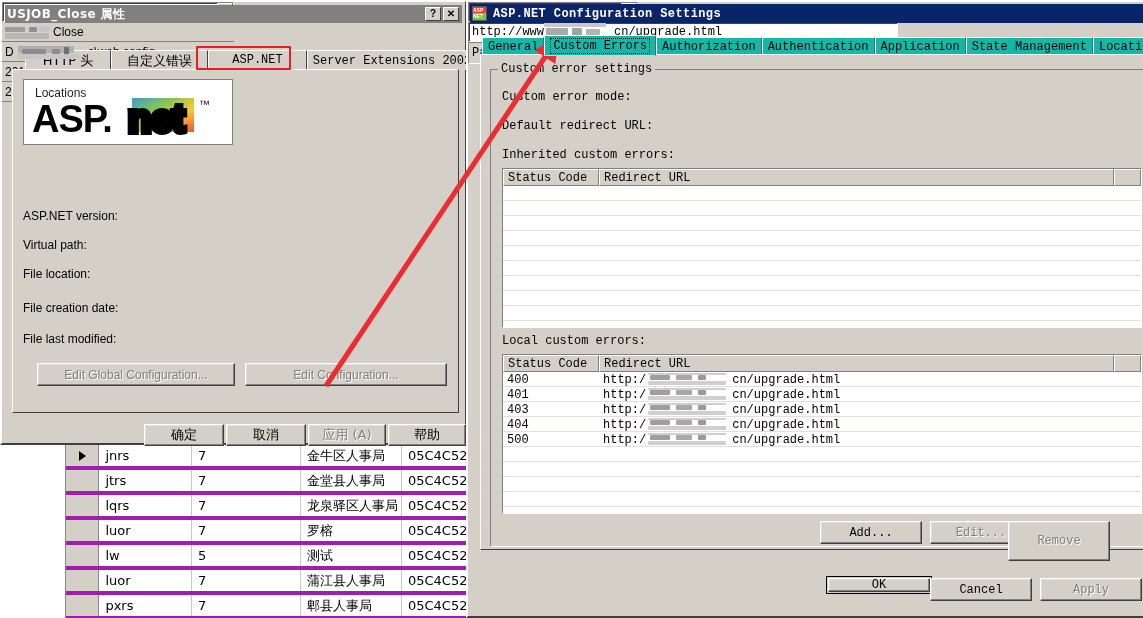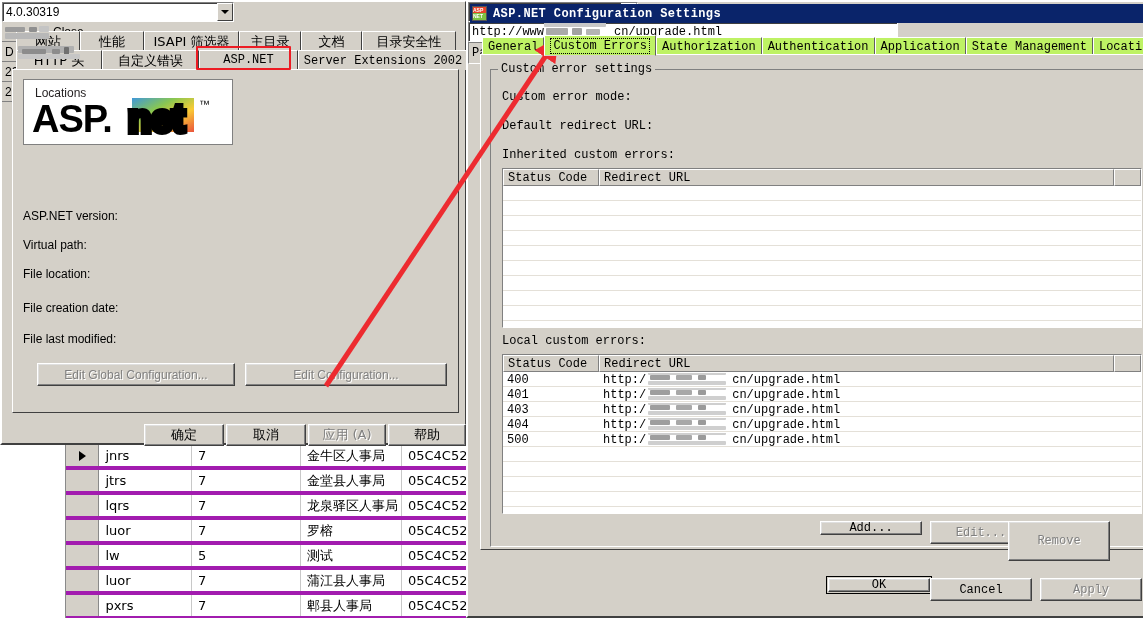--- a/index.html
+++ b/index.html
@@ -100,21 +100,21 @@
   .tab.mono{font-family:"Liberation Mono","DejaVu Sans Mono",monospace;font-size:12px;}
   .tab.sel{border-bottom:1px solid #d4d0c8;}
   .tabpage{
     position:absolute;background:#d4d0c8;box-sizing:border-box;
     border-top:1px solid #ffffff;border-left:1px solid #ffffff;
     border-right:1px solid #404040;border-bottom:1px solid #404040;
   }
 
   
   .rtab{
-    background:#bef264;box-sizing:border-box;
+    background:#14b8a6;box-sizing:border-box;
     border-top:1px solid #ffffff;border-left:1px solid #ffffff;
     border-right:1px solid #606060;border-bottom:1px solid #808080;
     font-family:"Liberation Mono","DejaVu Sans Mono",monospace;
     font-size:12px;display:flex;align-items:center;justify-content:center;
     padding:0 5px;white-space:nowrap;height:19px;
   }
   .rtab.sel{
     border-bottom:1px solid #d4d0c8;height:21px;margin-top:-1px;
     position:relative;z-index:3;
   }
@@ -239,32 +239,31 @@
         <div class="bg-cell" style="width: 120px;">郫县人事局</div>
         <div class="bg-cell" style="width: 100px;">05C4C52389</div>
       </div>
     </div>
 </div>
 <div class="abs" style="left:0;top:445px;width:65px;height:173px;background:#fff;"></div>
 <div class="abs" style="left:485px;top:445px;width:6px;height:173px;background:#d4d0c8;border-left:1px solid #8a8a8a;"></div>
 
 <div class="win" style="left:0px;top:0px;width:467px;height:445px;">
 
-
-  <div class="tabstrip" style="left:14px;top:29px;height:20px;">
-    <div class="tab" style="width:64px;">网站</div>
-    <div class="tab" style="width:64px;">性能</div>
-    <div class="tab" style="width:95px;">ISAPI 筛选器</div>
-    <div class="tab" style="width:62px;">主目录</div>
-    <div class="tab" style="width:61px;">文档</div>
-    <div class="tab" style="width:94px;">目录安全性</div>
-  </div>
+  <div class="titlebar inactive">
+    <span class="title-text cjk">USJOB_Close 属性</span>
+    <span class="tb-btns">
+      <span class="tb-btn">?</span>
+      <span class="tb-btn">✕</span>
+    </span>
+  </div>
+
 
   <div class="tabstrip" style="left:14px;top:48px;height:20px;">
-    <div class="tab" style="width:86px;">HTTP 头</div>
+    <div class="tab" style="width:86px;margin-left:9px;">HTTP 头</div>
     <div class="tab" style="width:97px;">自定义错误</div>
     <div class="tab sel mono" style="width:99px;">ASP.NET</div>
     <div class="tab mono" style="width:170px;font-size:12px;">Server Extensions 2002</div>
   </div>
 
   <div class="tabpage" style="left:10px;top:67px;width:447px;height:344px;"></div>
 
   <div class="abs" style="left:21px;top:77px;width:210px;height:66px;background:#fff;
               border:1px solid #808080;box-sizing:border-box;overflow:hidden;">
     <div class="abs" style="left:11px;top:6px;font-size:12px;font-family:'Liberation Sans',sans-serif;color:#231f20;">Locations</div>
@@ -420,21 +419,21 @@
             <div class="lv-td" style="width: 515px;"><span>http:/</span><span class="blur" style="width:86px;height:12px;"><i style="left:4px;top:2px;width:20px;height:5px;background:#9e9e9e;"></i><i style="left:30px;top:2px;width:16px;height:5px;background:#a8a8a8;"></i><i style="left:52px;top:2px;width:8px;height:5px;background:#9a9a9a;"></i><i style="left:2px;top:-2px;width:78px;height:4px;background:#cfcfcf;"></i><i style="left:2px;top:8px;width:78px;height:4px;background:#cfcfcf;"></i></span><span>cn/upgrade.html</span></div>
           </div>
           <div class="lv-row">
             <div class="lv-td" style="width: 96px;">500</div>
             <div class="lv-td" style="width: 515px;"><span>http:/</span><span class="blur" style="width:86px;height:12px;"><i style="left:4px;top:2px;width:20px;height:5px;background:#9e9e9e;"></i><i style="left:30px;top:2px;width:16px;height:5px;background:#a8a8a8;"></i><i style="left:52px;top:2px;width:8px;height:5px;background:#9a9a9a;"></i><i style="left:2px;top:-2px;width:78px;height:4px;background:#cfcfcf;"></i><i style="left:2px;top:8px;width:78px;height:4px;background:#cfcfcf;"></i></span><span>cn/upgrade.html</span></div>
           </div>
         </div>
     </div>
   </div>
 
-  <div class="btn mono" style="position:absolute;left:352px;top:519px;width:102px;height:14px;text-align:right;">Add...</div>
+  <div class="btn mono" style="position:absolute;left:352px;top:519px;width:102px;height:23px;text-align:right;">Add...</div>
   <div class="btn mono disabled" style="position:absolute;left:462px;top:519px;width:102px;height:23px;">Edit...</div>
   <div class="btn mono disabled" style="position:absolute;left:540px;top:519px;width:102px;height:40px;">Remove</div>
 
   <div class="field mono" style="left:14px;top:576px;width:335px;height:22px;background:#d4d0c8;box-shadow:none;
               border-top:1px solid #808080;border-left:1px solid #808080;
               border-right:1px solid #fff;border-bottom:1px solid #fff;">Path: INFOCENTER/USJOB_Close</div>
   <div class="btn mono default" style="position:absolute;left:360px;top:576px;width:102px;height:14px;">OK</div>
   <div class="btn mono" style="position:absolute;left:462px;top:576px;width:102px;height:23px;">Cancel</div>
   <div class="btn mono disabled" style="position:absolute;left:572px;top:576px;width:102px;height:23px;">Apply</div>
 </div>

